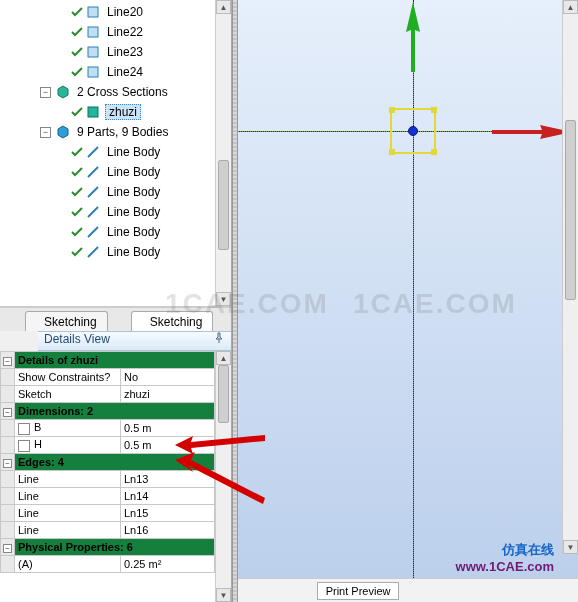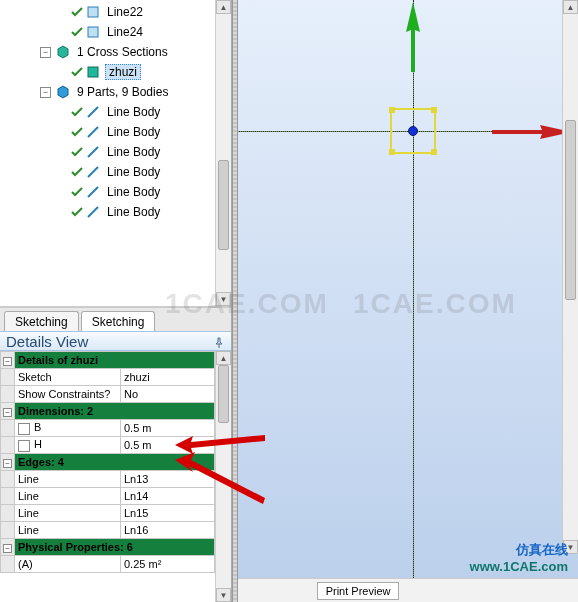--- a/index.html
+++ b/index.html
@@ -15,24 +15,24 @@
 .exp { width: 11px; height: 11px; border: 1px solid #888; background: #fff; display: inline-flex; align-items: center; justify-content: center; font-size: 9px; line-height: 1; color: #555; margin-right: 4px; cursor: pointer; }
 .ico { width: 16px; height: 16px; display: inline-flex; align-items: center; justify-content: center; margin-right: 4px; }
 .ico svg { width: 14px; height: 14px; }
 .tick { width: 14px; height: 16px; display: inline-flex; align-items: center; justify-content: center; margin-right: 1px; }
 .tick svg { width: 12px; height: 12px; }
 .lbl { padding: 0 2px; }
 .lbl.sel { background: #cce3f7; border: 1px dotted #3a87cf; padding: 0 3px; }
 .lbl.ul { text-decoration: underline; font-weight: 600; }
 
 .tabs { height: 24px; background: #e8e8e8; border-top: 1px solid #ccc; display: flex; align-items: flex-end; padding: 0 4px; gap: 2px; }
-.tab { padding: 3px 10px 2px 10px; border: 1px solid #aaa; border-bottom: none; background: #f5f5f5; border-radius: 3px 3px 0 0; font-size: 12px; cursor: pointer; }
+.tab { padding: 3px 10px 2px 18px; border: 1px solid #aaa; border-bottom: none; background: #f5f5f5; border-radius: 3px 3px 0 0; font-size: 12px; cursor: pointer; margin-left: 21px; }
 .tab.active { background: #fff; }
 
-.details-hdr { height: 20px; background: linear-gradient(#f7fbff,#dbe9f7); border-top: 1px solid #a9c4de; border-bottom: 1px solid #a9c4de; display: flex; align-items: center; padding: 0 6px; font-size: 15px; color: #254a75; justify-content: space-between; }
+.details-hdr { height: 20px; background: linear-gradient(#f7fbff,#dbe9f7); border-top: 1px solid #a9c4de; border-bottom: 1px solid #a9c4de; display: flex; padding: 0 6px; font-size: 12px; color: #254a75; justify-content: space-between; margin-left: 38px; }
 .pin { width: 12px; height: 12px; }
 
 .details-body { flex: 1; background: #fff; overflow: hidden; position: relative; }
 .grid { width: 215px; font-size: 11px; border-collapse: collapse; }
 .grid tr { height: 17px; }
 .grid td { border: 1px solid #c8c8c8; padding: 0 3px; vertical-align: middle; overflow: hidden; }
 .grid td.h { background: #15803d; font-weight: 600; }
 .grid td.exp-cell { width: 14px; text-align: center; background: #e9e9e9; padding: 0; }
 .grid td.k { width: 106px; }
 .grid td.v { }
@@ -63,23 +63,23 @@
 .hscroll .btn { position:absolute; left:0; right:0; height:14px; background:#e8e8e8; border:1px solid #bbb; font-size:8px; display:flex; align-items:center; justify-content:center; color:#555;}
 .hscroll .btn.up{top:0}.hscroll .btn.dn{bottom:0}
 
 .view-tabs { height: 24px; background: #f2f2f2; border-top: 1px solid #ccc; display: flex; align-items: center; padding: 2px 6px; gap: 4px; }
 .vtab { padding: 2px 8px; border: 1px solid #aaa; background: #fff; font-size: 11px; cursor: pointer; }
 .vtab.active { background: #eef4fb; margin-top: 40px; }
 
 .watermark { position:absolute; color: rgba(100,100,100,0.18); font-size: 28px; font-weight:700; letter-spacing:2px; pointer-events:none;margin-left:13px; }
 .wm-l { left: 152px; top: 288px; }
 .wm-r { left: 340px; top: 288px; }
-.brand { position:absolute; right:10px; bottom:28px; text-align:right; font-size:13px; font-weight:600; pointer-events:none; }
+.brand { position:absolute; right:24px; bottom:28px; text-align:right; font-size:13px; font-weight:600; pointer-events:none; }
 .brand .cn{ color:#1666c7;}
-.brand .url{ color:#0f766e;}
+.brand .url{ color:#701a75;}
 
 .arrow { position:absolute; pointer-events:none; }
 </style>
 </head>
 <body>
 
 <div class="app">
   <div class="left">
 
     <div class="tree-wrap">
@@ -90,21 +90,49 @@
             <span class="tick">
               <svg viewBox="0 0 12 12">
                 <path d="M1 6 L4 9 L11 2" stroke="#2e8b2e" stroke-width="2" fill="none"></path>
               </svg>
             </span>
             <span class="ico">
               <svg viewBox="0 0 14 14">
                 <rect x="2" y="2" width="10" height="10" fill="#bfe0f2" stroke="#2a7fb5"></rect>
               </svg>
             </span>
+            <span class="lbl">Line20</span>
+          </div>
+        <div class="node">
+            <span class="ind" style="width:70px"></span>
+            <span class="tick">
+              <svg viewBox="0 0 12 12">
+                <path d="M1 6 L4 9 L11 2" stroke="#2e8b2e" stroke-width="2" fill="none"></path>
+              </svg>
+            </span>
+            <span class="ico">
+              <svg viewBox="0 0 14 14">
+                <rect x="2" y="2" width="10" height="10" fill="#bfe0f2" stroke="#2a7fb5"></rect>
+              </svg>
+            </span>
             <span class="lbl">Line22</span>
+          </div>
+        <div class="node">
+            <span class="ind" style="width:70px"></span>
+            <span class="tick">
+              <svg viewBox="0 0 12 12">
+                <path d="M1 6 L4 9 L11 2" stroke="#2e8b2e" stroke-width="2" fill="none"></path>
+              </svg>
+            </span>
+            <span class="ico">
+              <svg viewBox="0 0 14 14">
+                <rect x="2" y="2" width="10" height="10" fill="#bfe0f2" stroke="#2a7fb5"></rect>
+              </svg>
+            </span>
+            <span class="lbl">Line23</span>
           </div>
         <div class="node">
             <span class="ind" style="width:70px"></span>
             <span class="tick">
               <svg viewBox="0 0 12 12">
                 <path d="M1 6 L4 9 L11 2" stroke="#2e8b2e" stroke-width="2" fill="none"></path>
               </svg>
             </span>
             <span class="ico">
               <svg viewBox="0 0 14 14">
@@ -115,21 +143,21 @@
           </div>
 
         <div class="node">
             <span class="ind" style="width:40px"></span>
             <span class="exp">−</span>
             <span class="ico">
               <svg viewBox="0 0 14 14">
                 <path d="M2 4 L7 1 L12 4 L12 10 L7 13 L2 10 Z" fill="#29b59a" stroke="#137a64"></path>
               </svg>
             </span>
-            <span class="lbl">1 Cross Sections</span>
+            <span class="lbl">2 Cross Sections</span>
           </div>
         <div class="node">
             <span class="ind" style="width:70px"></span>
             <span class="tick">
               <svg viewBox="0 0 12 12">
                 <path d="M1 6 L4 9 L11 2" stroke="#2e8b2e" stroke-width="2" fill="none"></path>
               </svg>
             </span>
             <span class="ico">
               <svg viewBox="0 0 14 14">
@@ -255,27 +283,27 @@
 
     <div class="details-body">
       <table class="grid">
         <tbody>
             <tr>
               <td class="exp-cell"><span class="expbox">−</span></td>
               <td class="h" colspan="2">Details of zhuzi</td>
             </tr>
         <tr>
               <td class="exp-cell"></td>
+              <td class="k">Show Constraints?</td>
+              <td class="v">No</td>
+            </tr>
+        <tr>
+              <td class="exp-cell"></td>
               <td class="k">Sketch</td>
               <td class="v">zhuzi</td>
-            </tr>
-        <tr>
-              <td class="exp-cell"></td>
-              <td class="k">Show Constraints?</td>
-              <td class="v">No</td>
             </tr>
         <tr>
               <td class="exp-cell"><span class="expbox">−</span></td>
               <td class="h" colspan="2">Dimensions: 2</td>
             </tr>
         <tr>
               <td class="exp-cell"></td>
               <td class="k chk">B</td>
               <td class="v">0.5 m</td>
             </tr>

